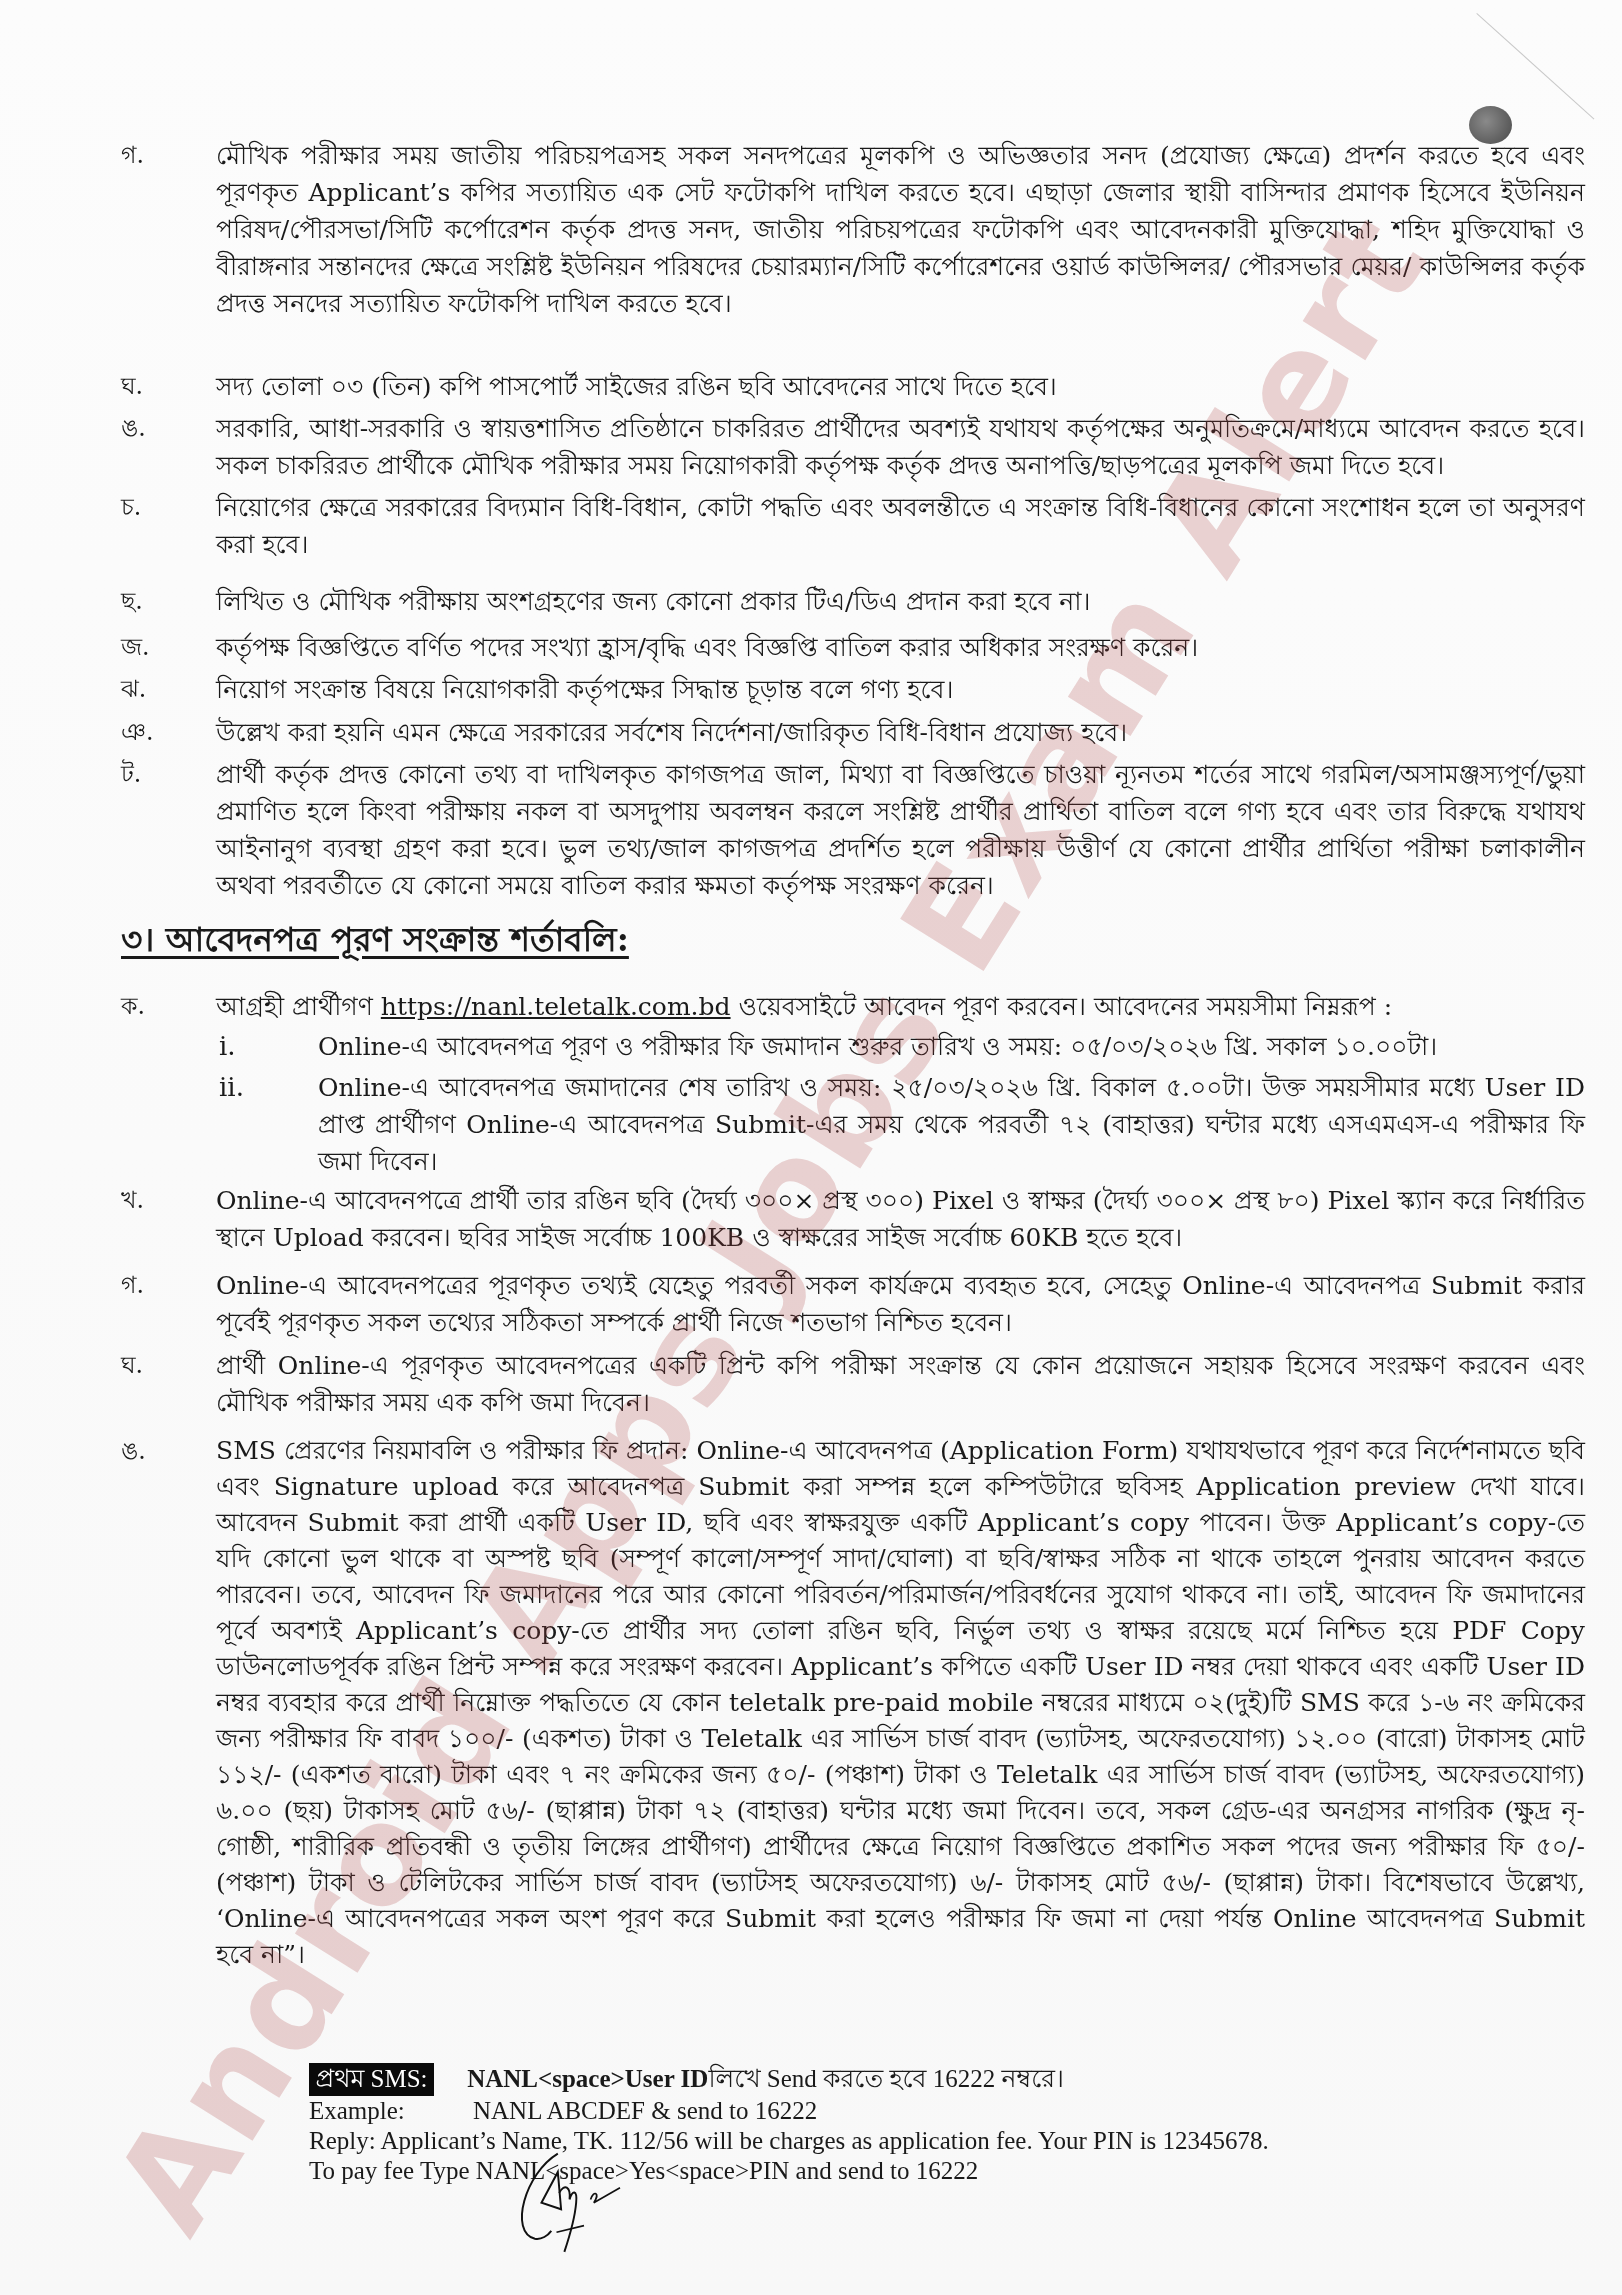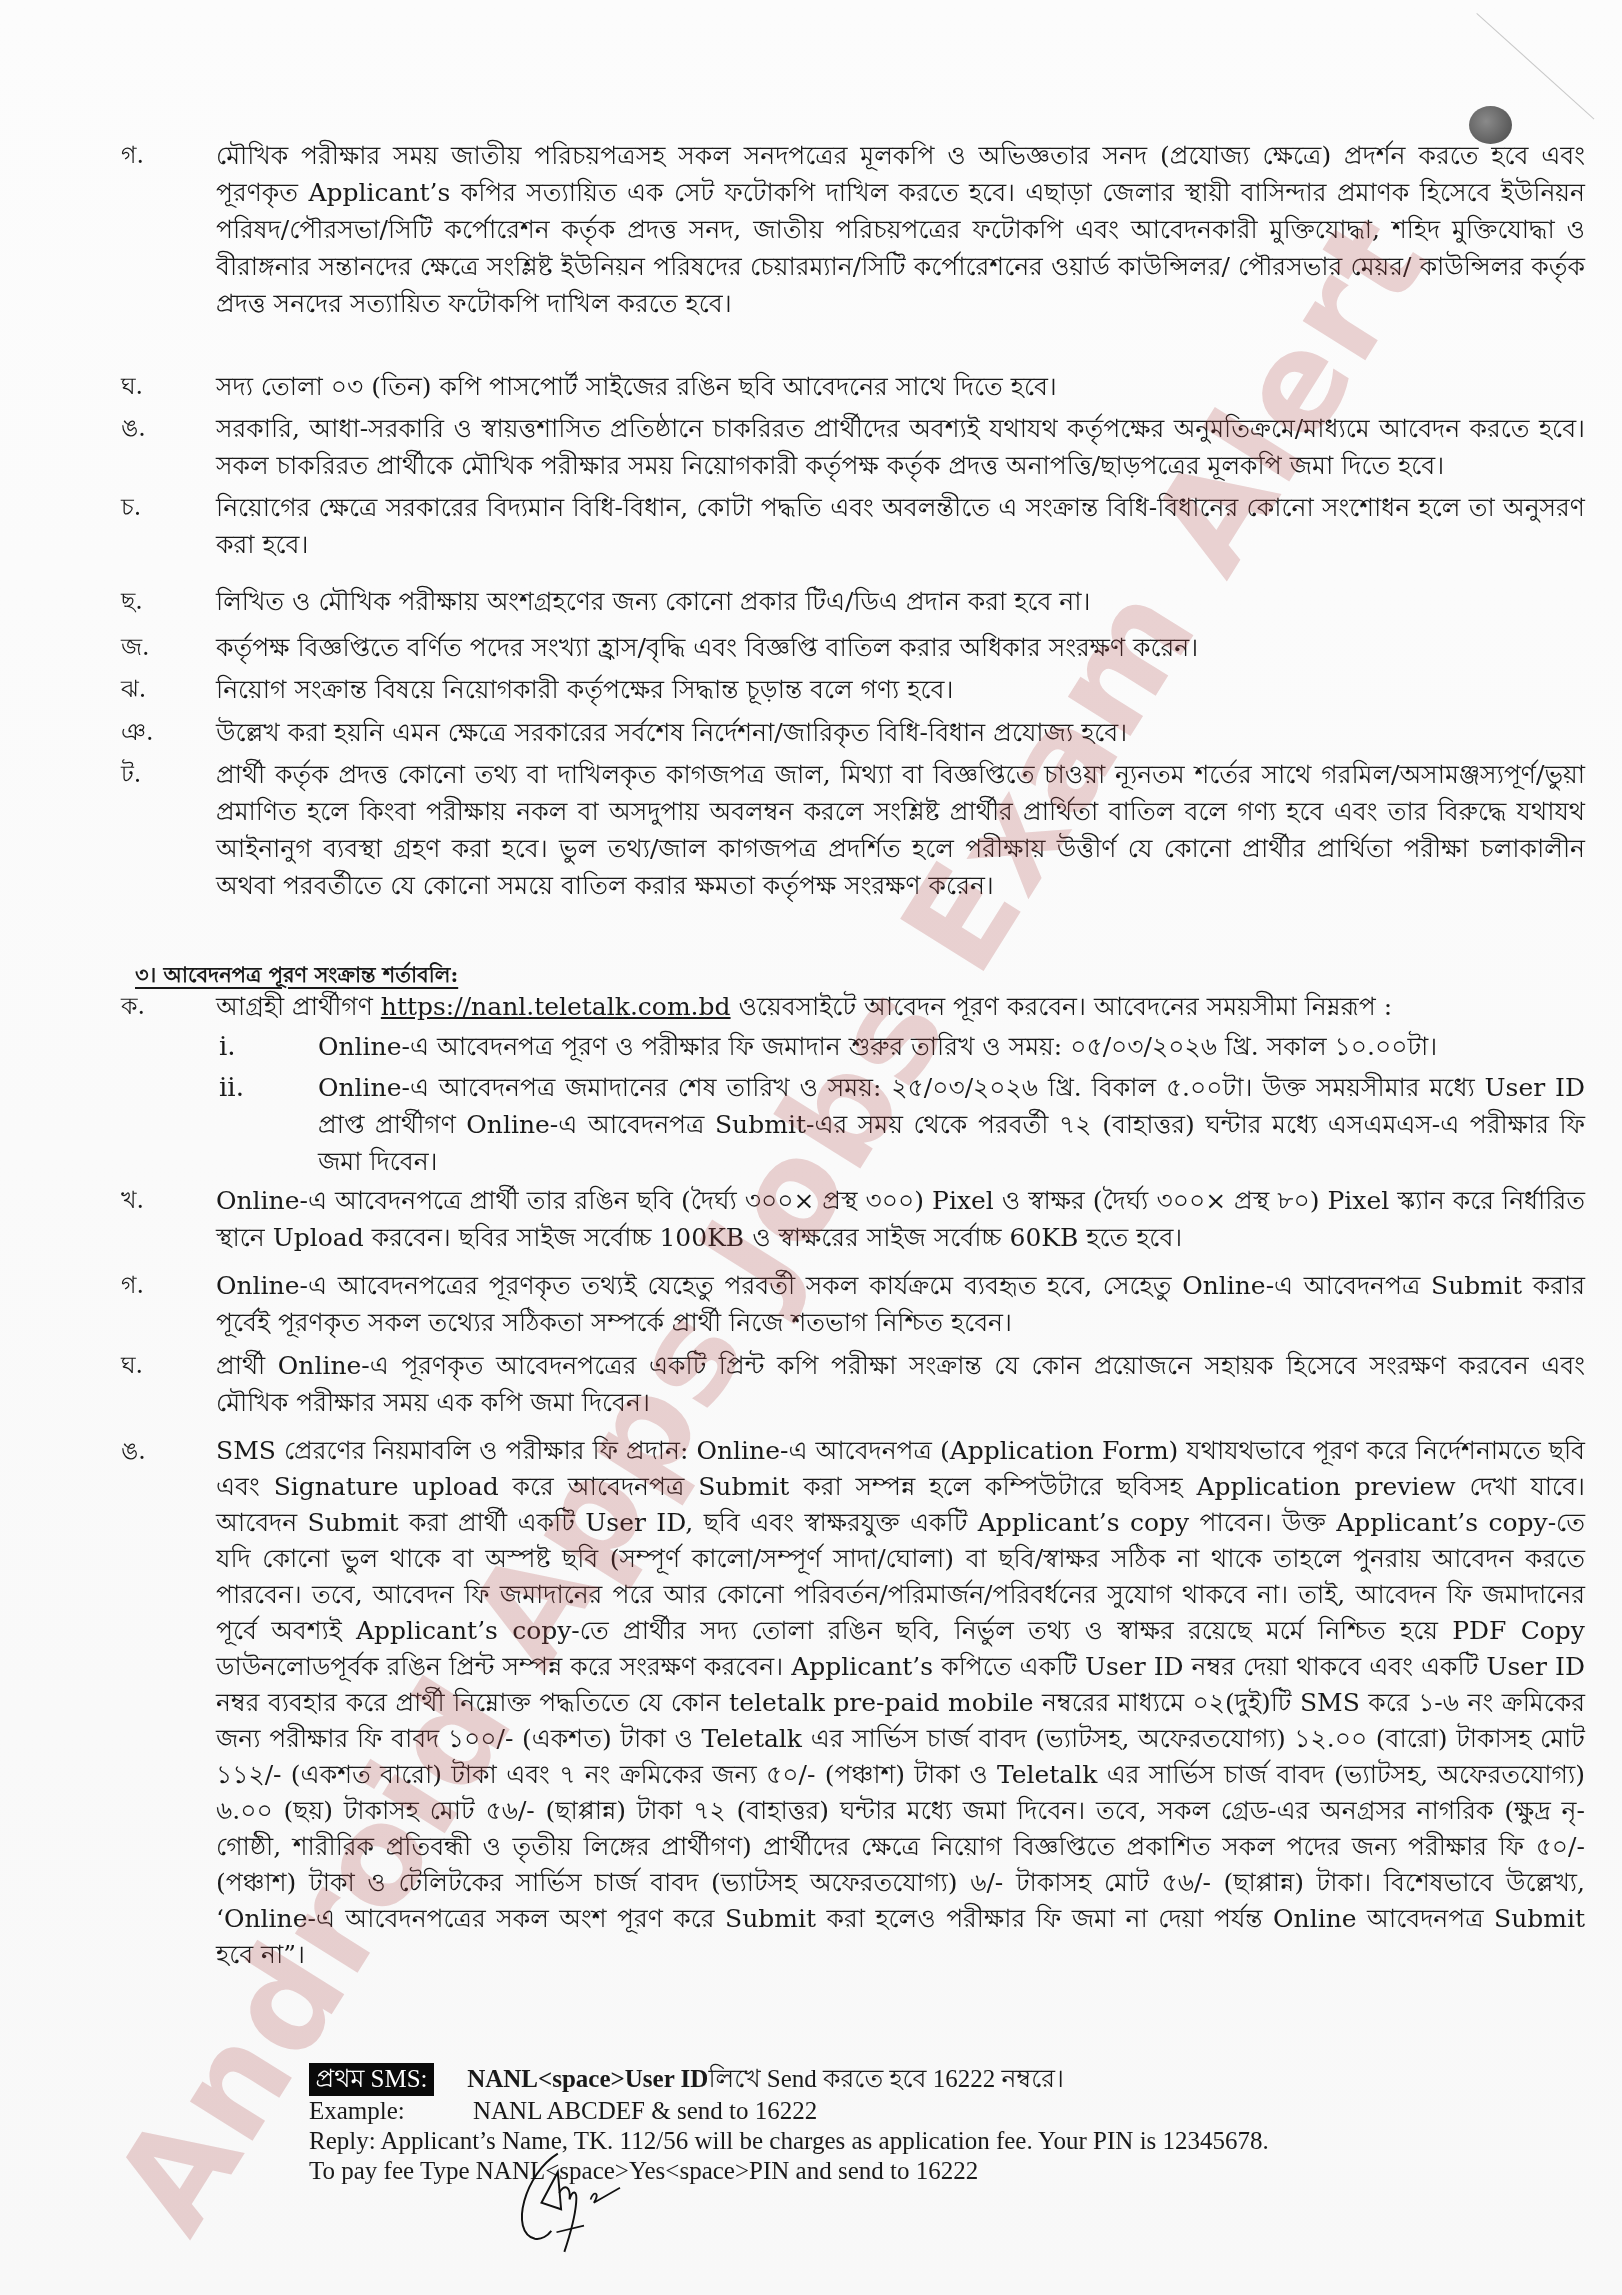--- a/index.html
+++ b/index.html
@@ -58,27 +58,26 @@
     width: 1369px;
     font-size: 25px;
     line-height: 37px;
     text-align: justify;
     text-align-last: left;
   }
   .subitem .label { left: 98px; font-size: 26px; }
   .subitem .text { left: 197px; width: 1267px; }
   .section-heading {
     position: absolute;
-    left: 121px; top: 955px;
-    font-size: 21px;
+    left: 121px; top: 920px;
+    font-size: 33px;
     font-weight: bold;
     line-height: 39px;
     text-decoration: underline;
     text-underline-offset: 5.3px;
-    margin-left: 14px;
   }
   a.url { color: #1a1a1a; text-decoration: underline; }
   .sms-block {
     position: absolute;
     left: 309px; top: 2019px;
     width: 1116px;
     font-family: "Liberation Serif", "DejaVu Serif", serif;
     font-size: 25px;
     line-height: 30px;
     margin-top: 44px;

